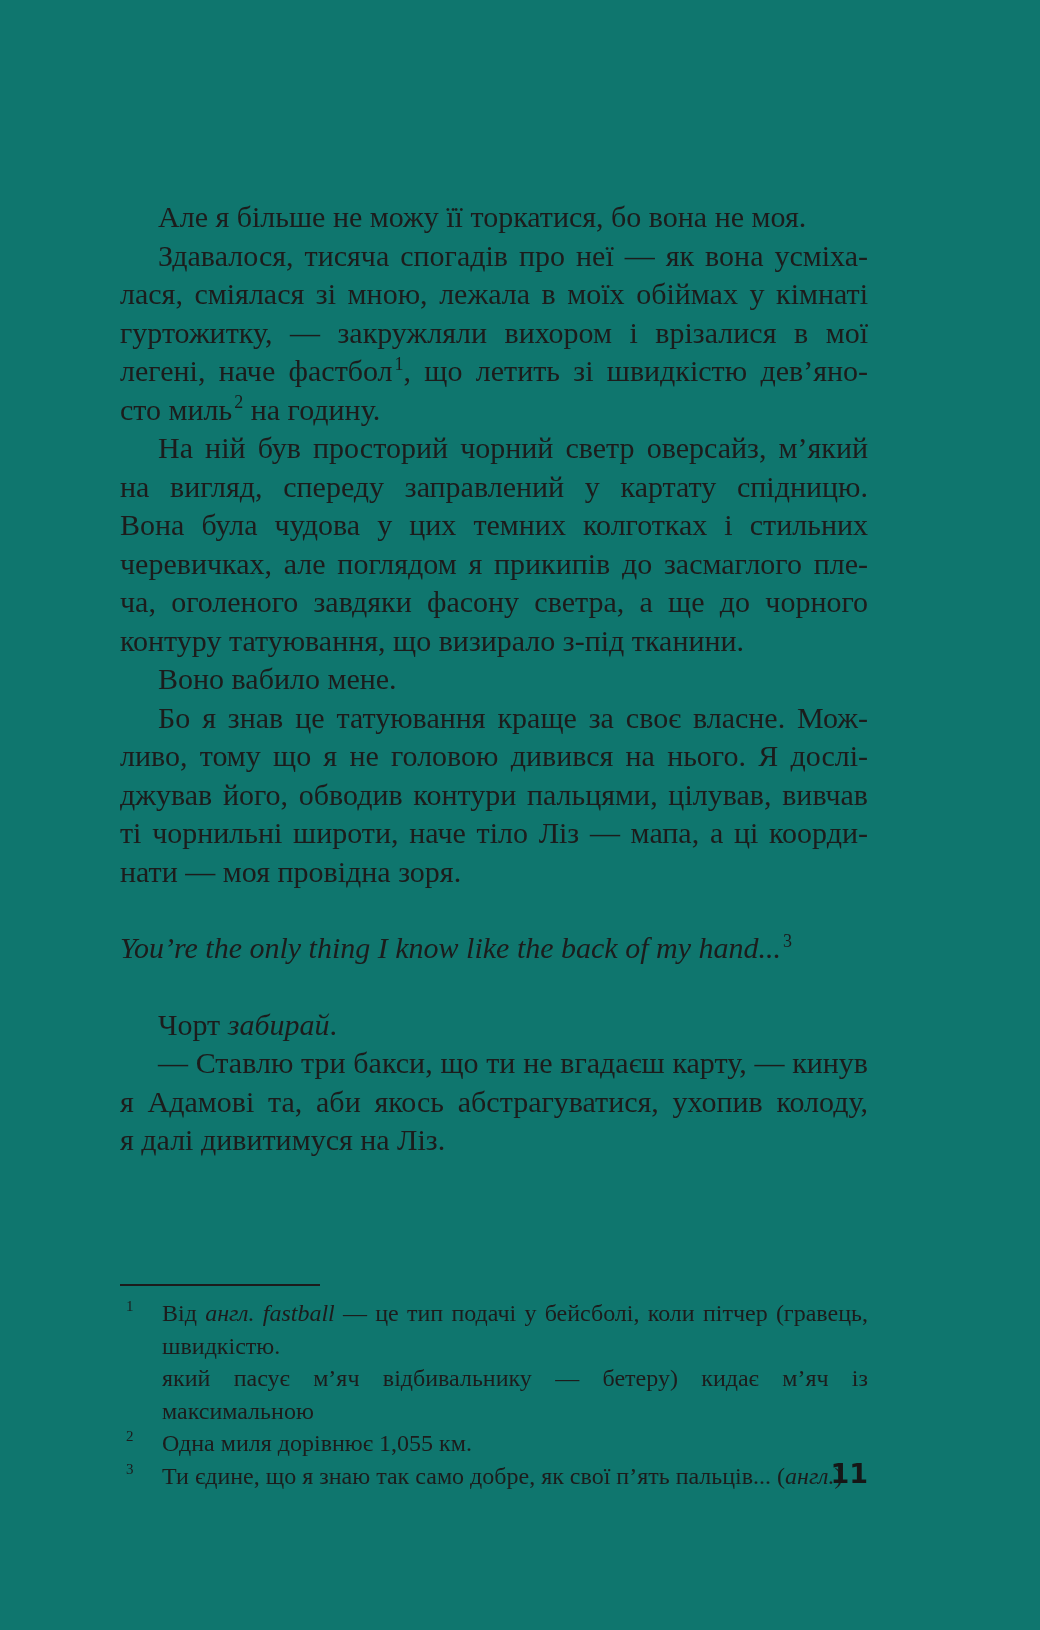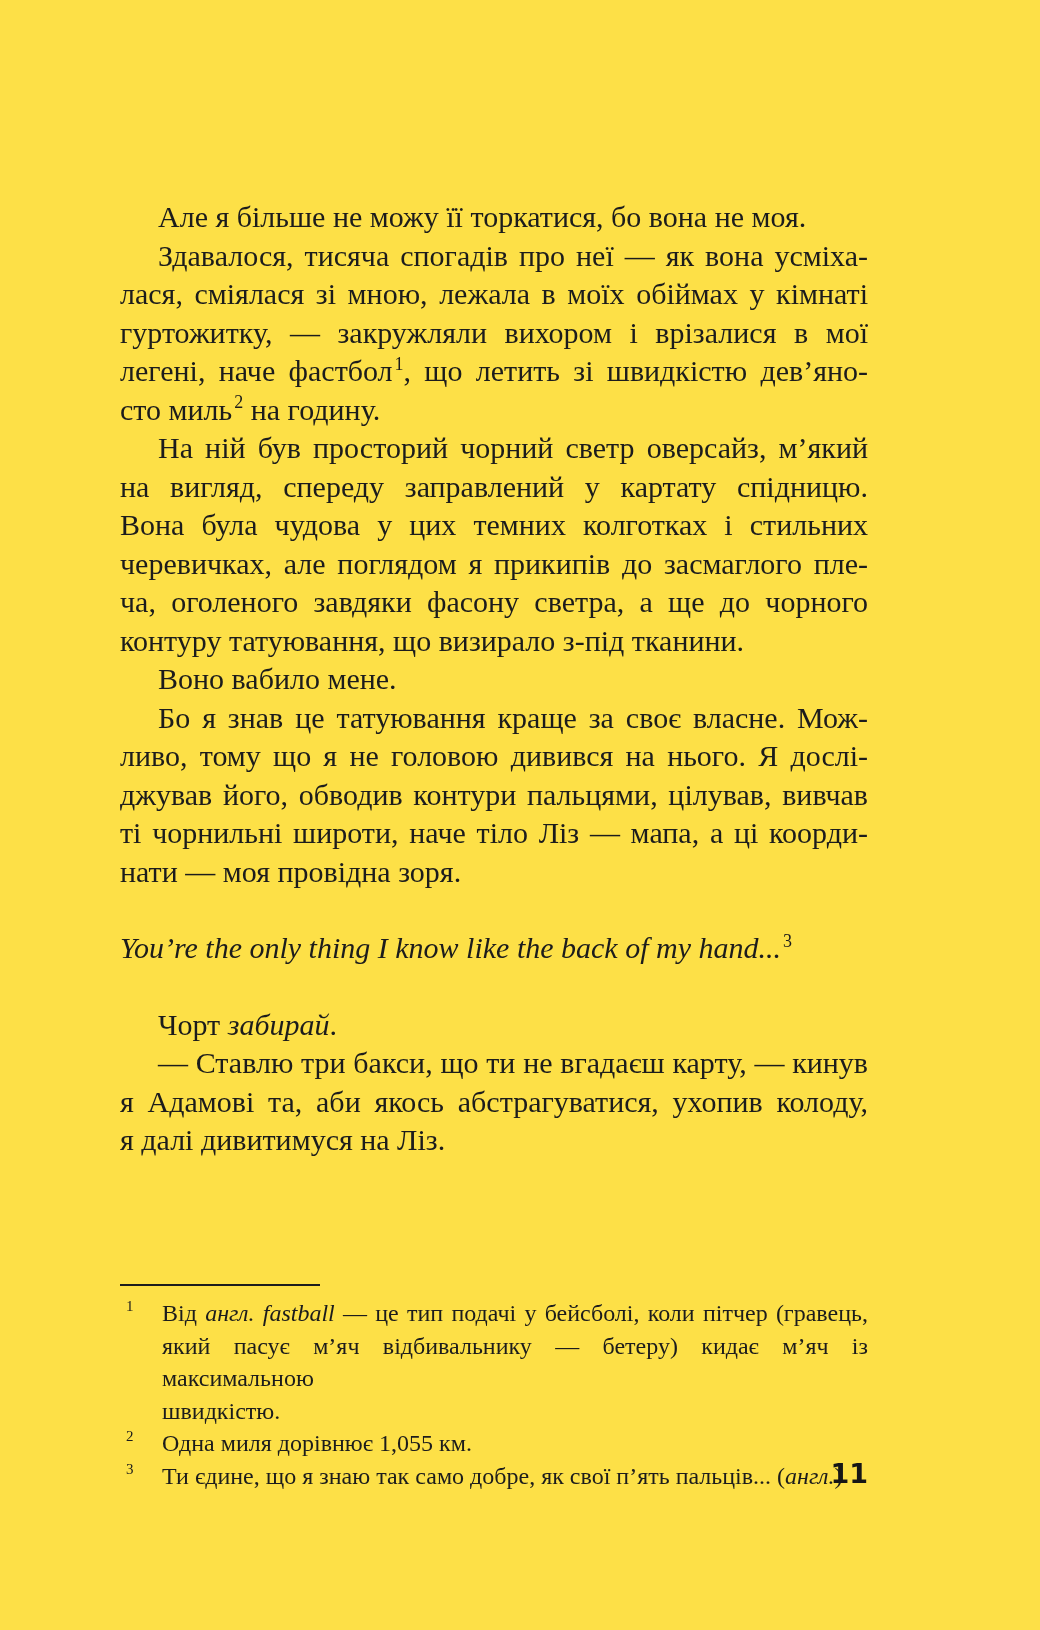--- a/index.html
+++ b/index.html
@@ -4,21 +4,21 @@
 <style>
   html, body {
     margin: 0;
     padding: 0;
     background: #ffffff;
   }
   .page {
     position: relative;
     width: 1040px;
     height: 1630px;
-    background: #fde047;
+    background: #0f766e;
     color: #1c1c1c;
     font-family: "Liberation Serif", serif;
     overflow: hidden;
   }
   .body-text {
     position: absolute;
     left: 120px;
     top: 198px;
     width: 748px;
     font-size: 30px;
@@ -125,22 +125,22 @@
         <div class="line j">— Ставлю три бакси, що ти не вгадаєш карту, — кинув</div>
         <div class="line j">я Адамові та, аби якось абстрагуватися, ухопив колоду,</div>
         <div class="line">я далі дивитимуся на Ліз.</div>
       </div>
     </div>
   <div class="fn-rule"></div>
   <div class="footnotes">
       <div class="fn">
         <span class="fn-marker">1</span>
         <div class="line j">Від <i>англ. fastball</i> — це тип подачі у бейсболі, коли пітчер (гравець,</div>
+        <div class="line">швидкістю.</div>
         <div class="line j">який пасує м’яч відбивальнику — бетеру) кидає м’яч із максимальною</div>
-        <div class="line">швидкістю.</div>
       </div>
       <div class="fn">
         <span class="fn-marker">2</span>
         <div class="line">Одна миля дорівнює 1,055 км.</div>
       </div>
       <div class="fn">
         <span class="fn-marker">3</span>
         <div class="line">Ти єдине, що я знаю так само добре, як свої п’ять пальців... (<i>англ.</i>)</div>
       </div>
     </div>

